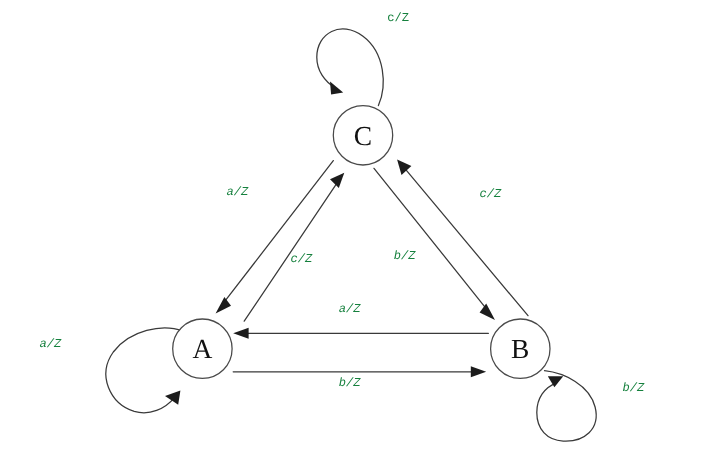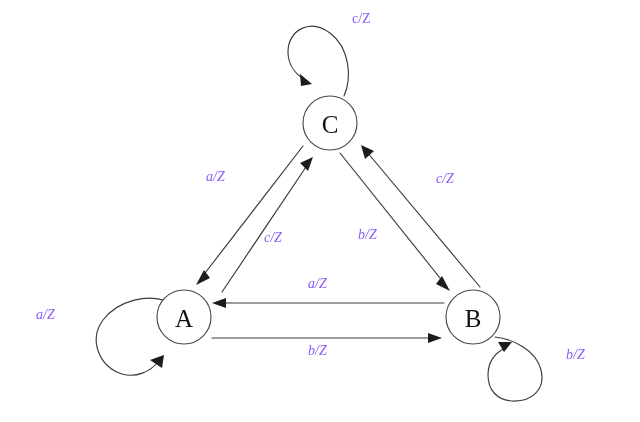--- a/index.html
+++ b/index.html
@@ -48,24 +48,24 @@
   }
   .node-label {
     font-family: "Liberation Serif", "DejaVu Serif", serif;
     font-size: 25px;
     fill: #111111;
     text-anchor: middle;
     dominant-baseline: central;
   }
   .edge-label {
     position: absolute;
-    font-family: Liberation Serif, serif;
+    font-family: Liberation Mono, monospace;
     font-style: italic;
-    font-size: 14px;
-    color: #8b5cf6;
+    font-size: 11px;
+    color: #15803d;
     white-space: nowrap;
     line-height: 1;
   }
   .edge-label.upright {
     font-style: normal;
   }
   .arrow-head {
     fill: #1c1c1c;
     stroke: none;
   }

